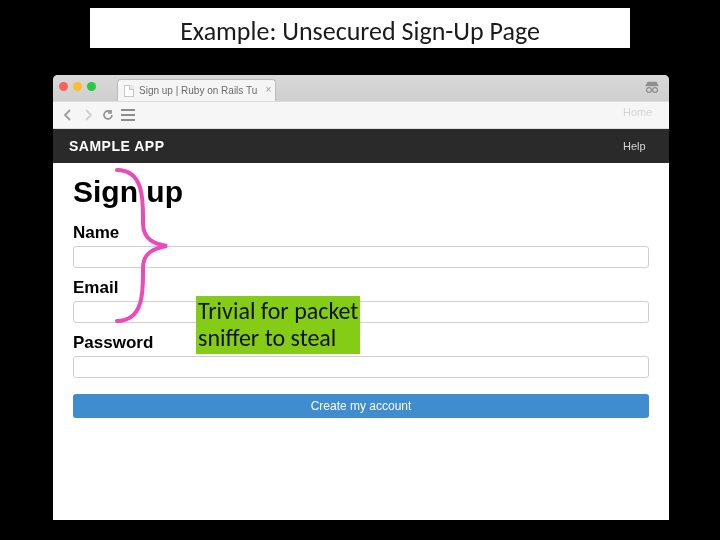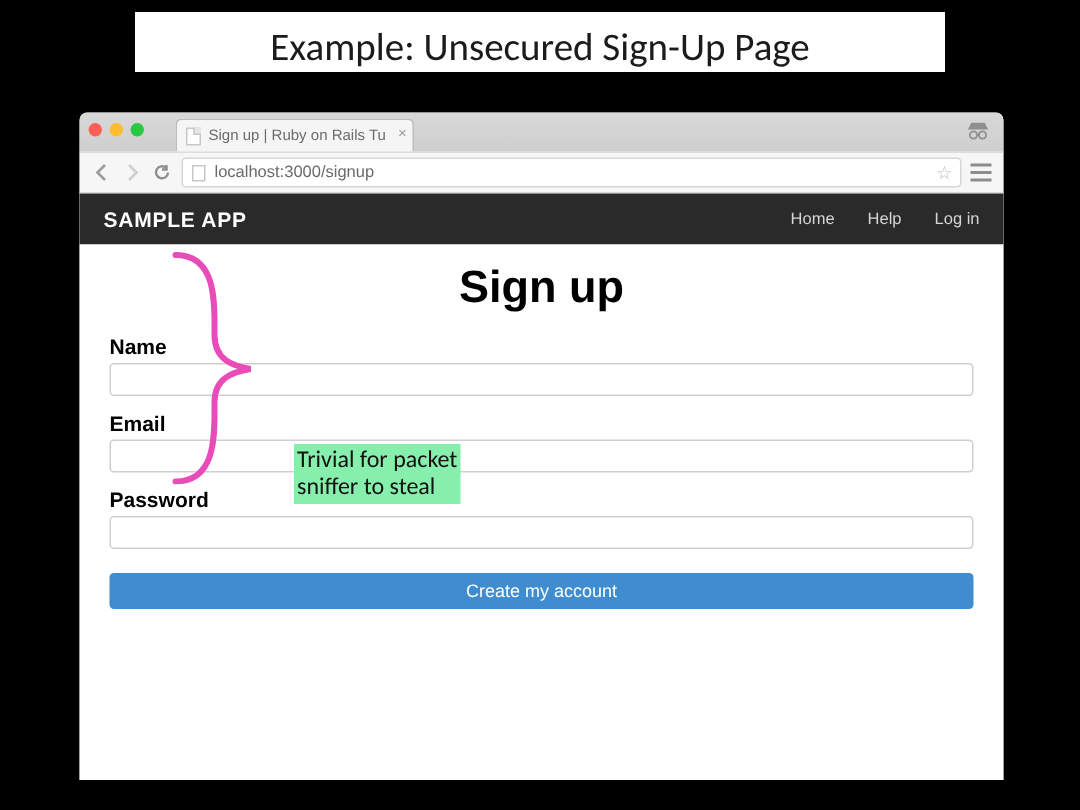--- a/index.html
+++ b/index.html
@@ -21,32 +21,32 @@
   .addr { height:28px; background:#f6f6f6; border-top:1px solid #dcdcdc; border-bottom:1px solid #dcdcdc; display:flex; align-items:center; padding:0 8px; gap:6px; }
   .navbtn { width:14px; height:14px; color:#b7b7b7; display:flex; align-items:center; justify-content:center; }
   .urlbox { flex:1; height:20px; background:#fff; border:1px solid #d6d6d6; border-radius:3px; display:flex; align-items:center; padding:0 6px; font-size:11px; color:#6a6a6a; gap:6px; position:relative; }
   .urlbox .doc { width:9px; height:11px; background:#fff; border:1px solid #c7c7c7; }
   .urlbox .star { position:absolute; right:5px; color:#b8b8b8; font-size:12px; }
   .menu3 { width:14px; height:12px; display:flex; flex-direction:column; justify-content:space-between; }
   .menu3 span { height:2px; background:#8c8c8c; }
 
   .appnav { height:34px; background:#2a2a2a; display:flex; align-items:center; padding:0 16px; color:#fff; }
   .brand { font-weight:800; font-size:14px; letter-spacing:0.5px; font-family: Arial, sans-serif; }
-  .navlinks { margin-left:auto; display:flex; gap:22px; font-size:11px; color:#d5d5d5; }
+  .navlinks { margin-left:auto; display:flex; gap:22px; font-size:11px; color:#d5d5d5;flex-direction:column; }
 
   .page { position:relative; height: calc(100% - 26px - 28px - 34px); background:#fff; padding: 8px 20px 0 20px; }
-  .h1 { font-size:30px; font-weight:700; text-align:center; margin-top:4px; margin-bottom:14px; font-family: "Helvetica Neue", Arial, sans-serif; }
+  .h1 { font-size:30px; font-weight:700; text-align:left; margin-top:4px; margin-bottom:14px; font-family: "Helvetica Neue", Arial, sans-serif; }
   .fld { margin-bottom:10px; }
-  .lbl { font-size:14px; font-weight:700; margin-bottom:3px; display:block; }
+  .lbl { font-size:17px; font-weight:700; margin-bottom:3px; display:block; }
   .inp { width:100%; height:22px; border:1px solid #cfcfcf; border-radius:3px; background:#fff; font-size:12px; padding:0 6px; }
   .submit { width:100%; height:24px; background:#3f8ccf; color:#fff; border:none; border-radius:3px; font-size:12px; margin-top:6px; cursor:pointer; }
 
   .annot { position:absolute; pointer-events:none; z-index:10; }
   .brace { position:absolute; left:105px; top:168px; width:70px; height:155px; }
-  .callout { position:absolute; left:196px; top:296px; background:#86efac; padding:2px 2px; font-family: Calibri, Arial, sans-serif; font-size:16px; line-height:1.12; color:#111; z-index:12; }
+  .callout { position:absolute; left:196px; top:296px; background:#84cc16; padding:2px 2px; font-family: Calibri, Arial, sans-serif; font-size:24px; line-height:1.12; color:#111; z-index:12; }
   .title-real { position:absolute; top:16px; left:0; width:100%; text-align:center; color:#111; font-size:27px; font-family: Calibri, Arial, sans-serif; z-index:200; }
 </style>
 </head>
 <body>
 
 <div class="slide" data-name="slide-root">
 
   <div class="title-real" data-name="slide-title" style="color:#1a1a1a; background:transparent; top:16px;">
     <span style="background:#000; color:#1a1a1a; padding:0;"></span>
   </div>
@@ -104,25 +104,20 @@
         <svg width="12" height="12" viewBox="0 0 12 12">
             <path d="M4 1 L9 6 L4 11" fill="none" stroke="#cfcfcf" stroke-width="1.8"></path>
           </svg>
       </div>
       <div class="navbtn" data-name="reload-button">
         <svg width="12" height="12" viewBox="0 0 12 12">
             <path d="M10 6 A4 4 0 1 1 8.8 3" fill="none" stroke="#8f8f8f" stroke-width="1.6"></path>
             <path d="M9 1 L9 4 L6 4" fill="none" stroke="#8f8f8f" stroke-width="1.6"></path>
           </svg>
       </div>
-      <div class="urlbox" data-name="address-bar">
-        <span class="doc" data-name="page-icon"></span>
-        <span data-name="url-text">localhost:3000/signup</span>
-        <span class="star" data-name="bookmark-icon">☆</span>
-      </div>
       <div class="menu3" data-name="hamburger-menu-icon">
           <span></span>
           <span></span>
           <span></span>
         </div>
     </div>
 
     <div class="appnav" data-name="app-navbar">
       <div class="brand" data-name="app-brand">SAMPLE APP</div>
       <div class="navlinks">

